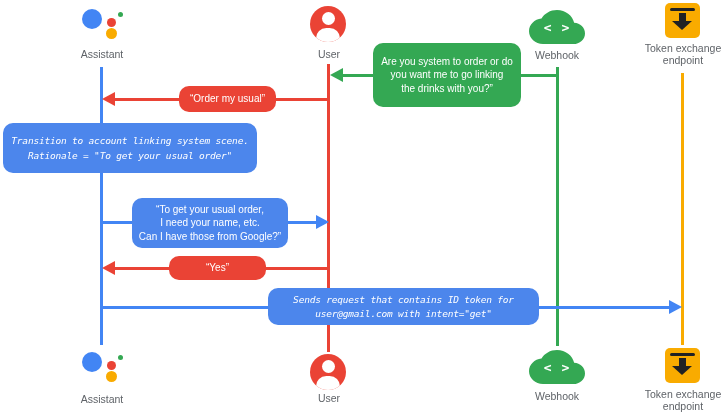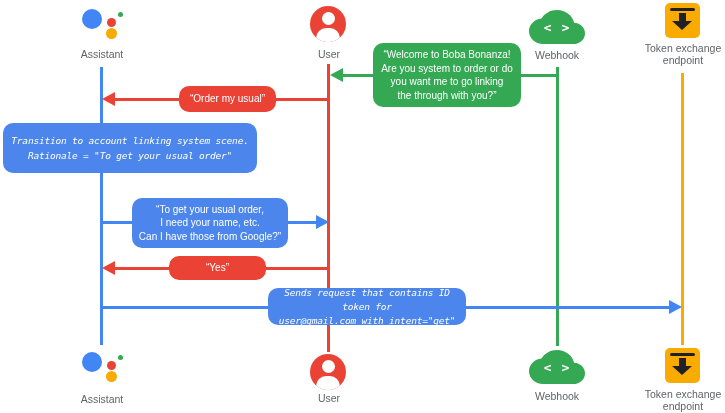--- a/index.html
+++ b/index.html
@@ -83,24 +83,23 @@
   <div class="msgline ml-blue" style="left:102px;top:221px;width:214px;"></div>
   <div class="ah ah-right-blue" style="left:316px;top:215px;"></div>
 
   <div class="msgline ml-red" style="left:115px;top:267px;width:214px;"></div>
   <div class="ah ah-left-red" style="left:102px;top:261px;"></div>
 
   <div class="msgline ml-blue" style="left:102px;top:306px;width:567px;"></div>
   <div class="ah ah-right-blue" style="left:669px;top:300px;"></div>
 
   <div class="bubble speech bg-green" style="left:373px;top:43px;width:148px;height:64px;">
-    <span class="ln">“Welcome to Boba Bonanza!</span>
     <span class="ln">Are you system to order or do</span>
     <span class="ln">you want me to go linking</span>
-    <span class="ln">the through with you?”</span>
+    <span class="ln">the drinks with you?”</span>
   </div>
 
   <div class="bubble speech bg-red" style="left:179px;top:86px;width:97px;height:26px;">
     <span class="ln">“Order my usual”</span>
   </div>
 
   <div class="bubble mono bg-blue" style="left:3px;top:123px;width:254px;height:50px;line-height:15px;">
     <span class="ln">Transition to account linking system scene.</span>
     <span class="ln">Rationale = "To get your usual order"</span>
   </div>
@@ -108,21 +107,21 @@
   <div class="bubble speech bg-blue" style="left:132px;top:198px;width:156px;height:50px;">
     <span class="ln">“To get your usual order,</span>
     <span class="ln">I need your name, etc.</span>
     <span class="ln">Can I have those from Google?”</span>
   </div>
 
   <div class="bubble speech bg-red" style="left:169px;top:256px;width:97px;height:24px;">
     <span class="ln">“Yes”</span>
   </div>
 
-  <div class="bubble mono bg-blue" style="left:268px;top:288px;width:198px;height:37px;line-height:14px;">
+  <div class="bubble mono bg-blue" style="left:268px;top:288px;width:271px;height:37px;line-height:14px;">
     <span class="ln">Sends request that contains ID token for</span>
     <span class="ln">user@gmail.com with intent="get"</span>
   </div>
 
   <div class="assistant-icon" style="left:78px;top:6px;">
     <i class="a-blue"></i>
     <i class="a-red"></i>
     <i class="a-green"></i>
     <i class="a-yellow"></i>
   </div>

